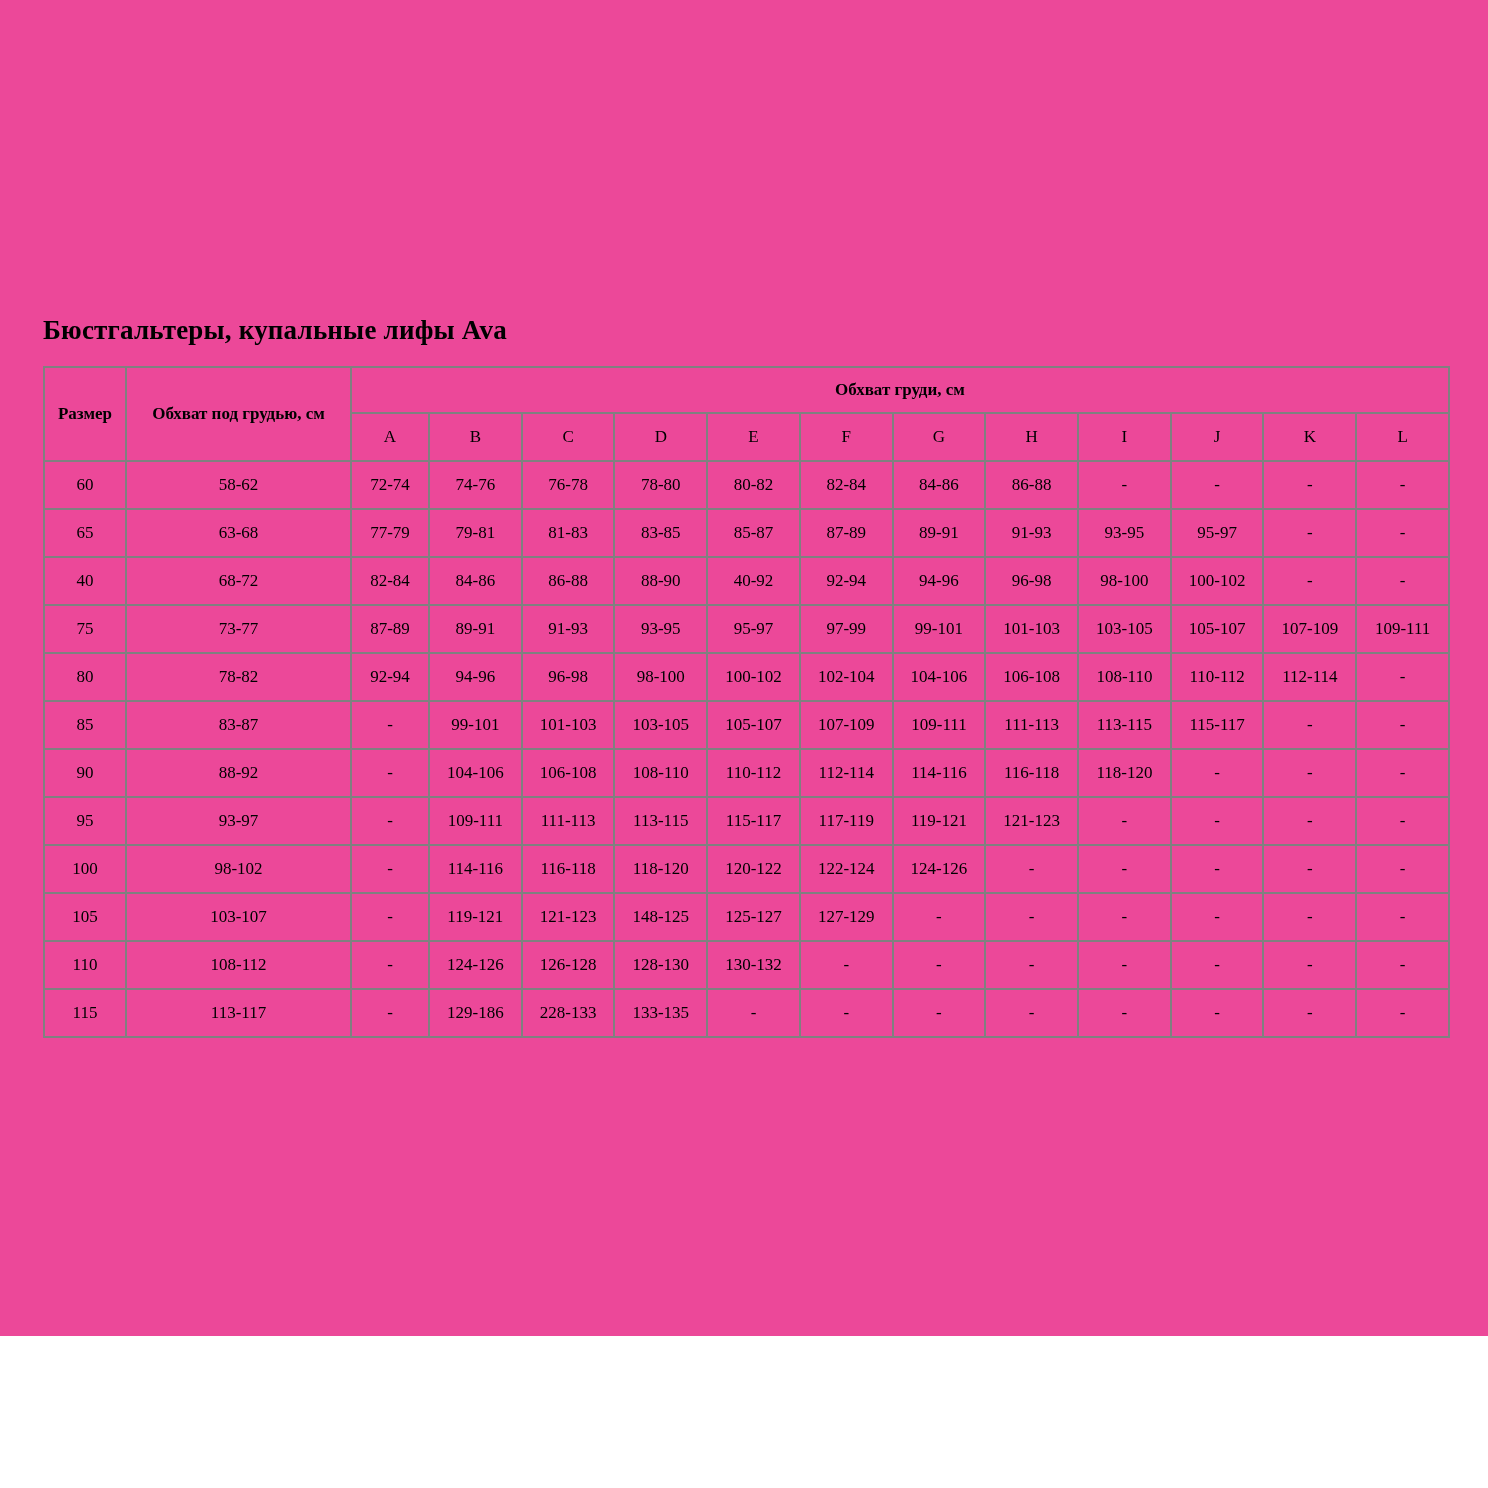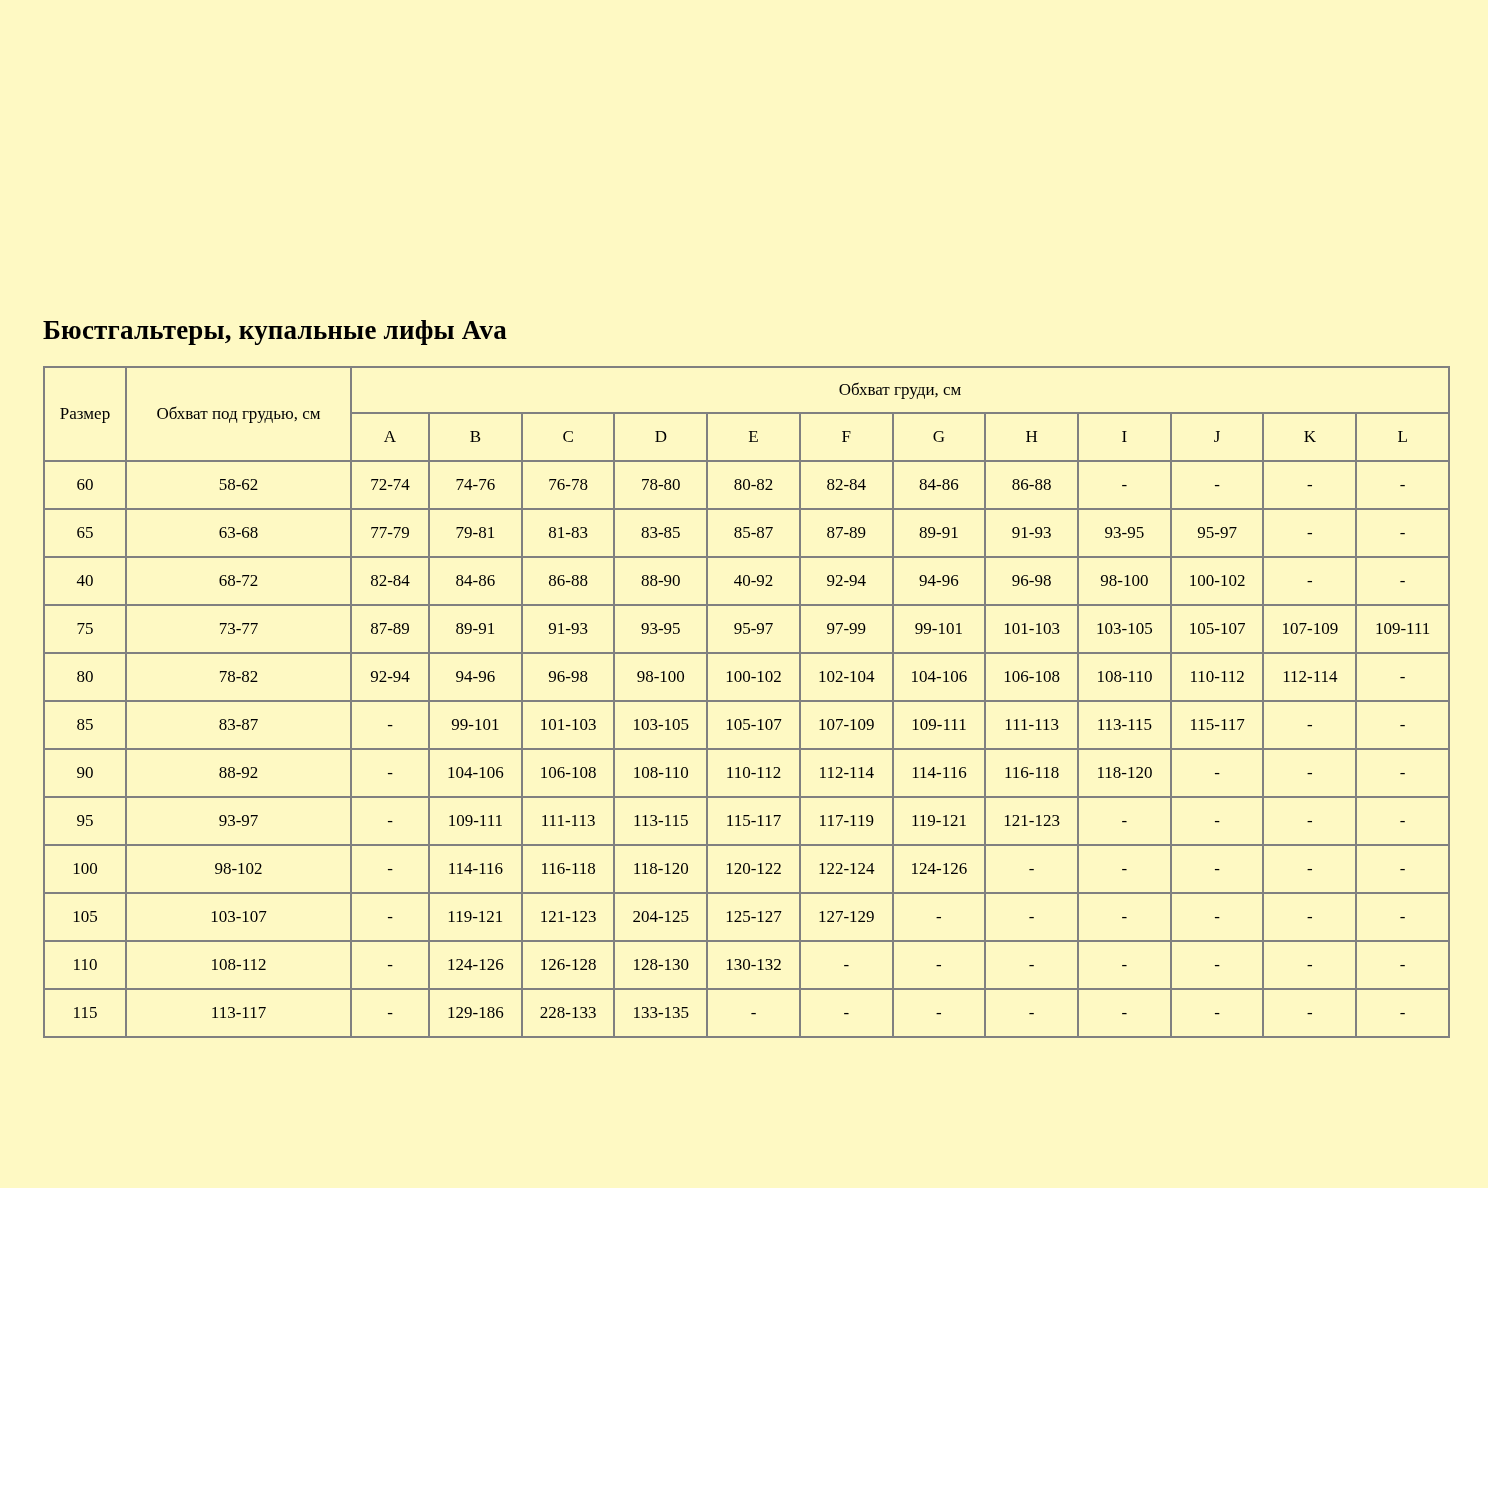--- a/index.html
+++ b/index.html
@@ -3,22 +3,22 @@
 <meta charset="utf-8">
 <style>
   html, body {
     margin: 0;
     padding: 0;
     background: #ffffff;
   }
   .page {
     position: relative;
     width: 1488px;
-    height: 1188px;
-    background: #fef9c3;
+    height: 1336px;
+    background: #ec4899;
     font-family: "Liberation Serif", "DejaVu Serif", serif;
     color: #000000;
     overflow: hidden;
   }
   .page-title {
     position: absolute;
     left: 43px;
     top: 297px;
     font-size: 27px;
     font-weight: bold;
@@ -36,21 +36,21 @@
   }
   table.size-chart th,
   table.size-chart td {
     border: 2px solid #808080;
     text-align: center;
     vertical-align: middle;
     font-weight: normal;
     padding: 0 2px;
     overflow: hidden;
   }
-  table.size-chart thead tr.group-row th { height: 44px; }
+  table.size-chart thead tr.group-row th { height: 44px; font-weight: bold; }
   table.size-chart thead tr.cup-row th  { height: 46px; }
   table.size-chart tbody td             { height: 46px; }
 </style>
 </head>
 <body>
 
 <div class="page">
 
   <h1 class="page-title">Бюстгальтеры, купальные лифы Ava</h1>
 
@@ -225,21 +225,21 @@
           <td>-</td>
           <td>-</td>
           <td>-</td>
         </tr>
         <tr>
           <td>105</td>
           <td>103-107</td>
           <td>-</td>
           <td>119-121</td>
           <td>121-123</td>
-          <td>204-125</td>
+          <td>148-125</td>
           <td>125-127</td>
           <td>127-129</td>
           <td>-</td>
           <td>-</td>
           <td>-</td>
           <td>-</td>
           <td>-</td>
           <td>-</td>
         </tr>
         <tr>

